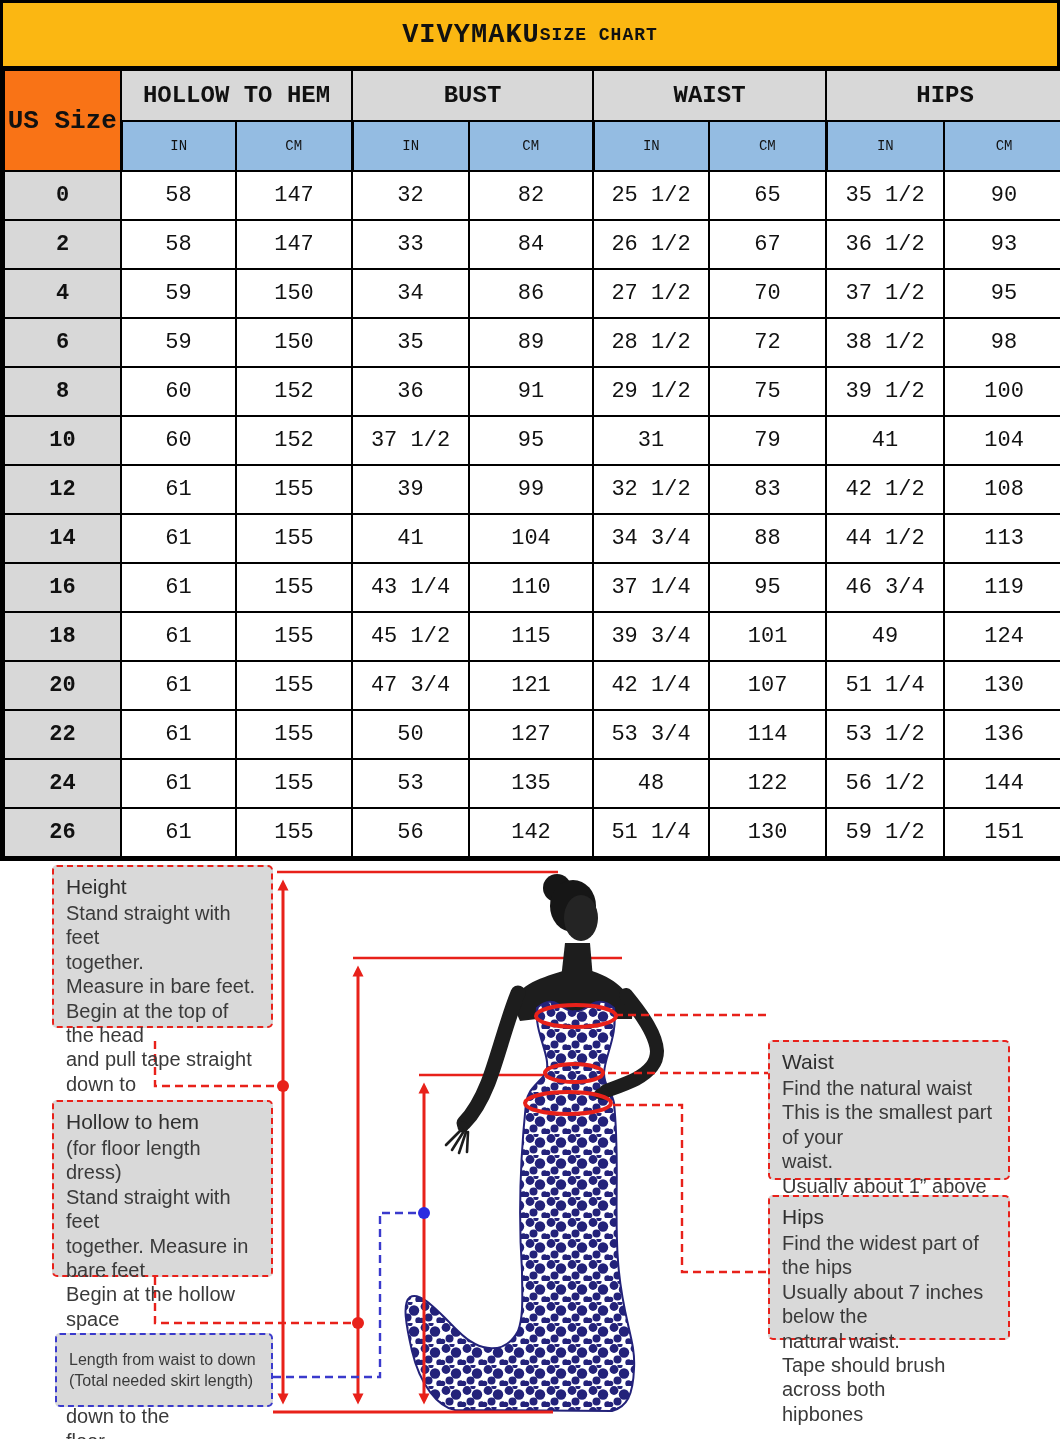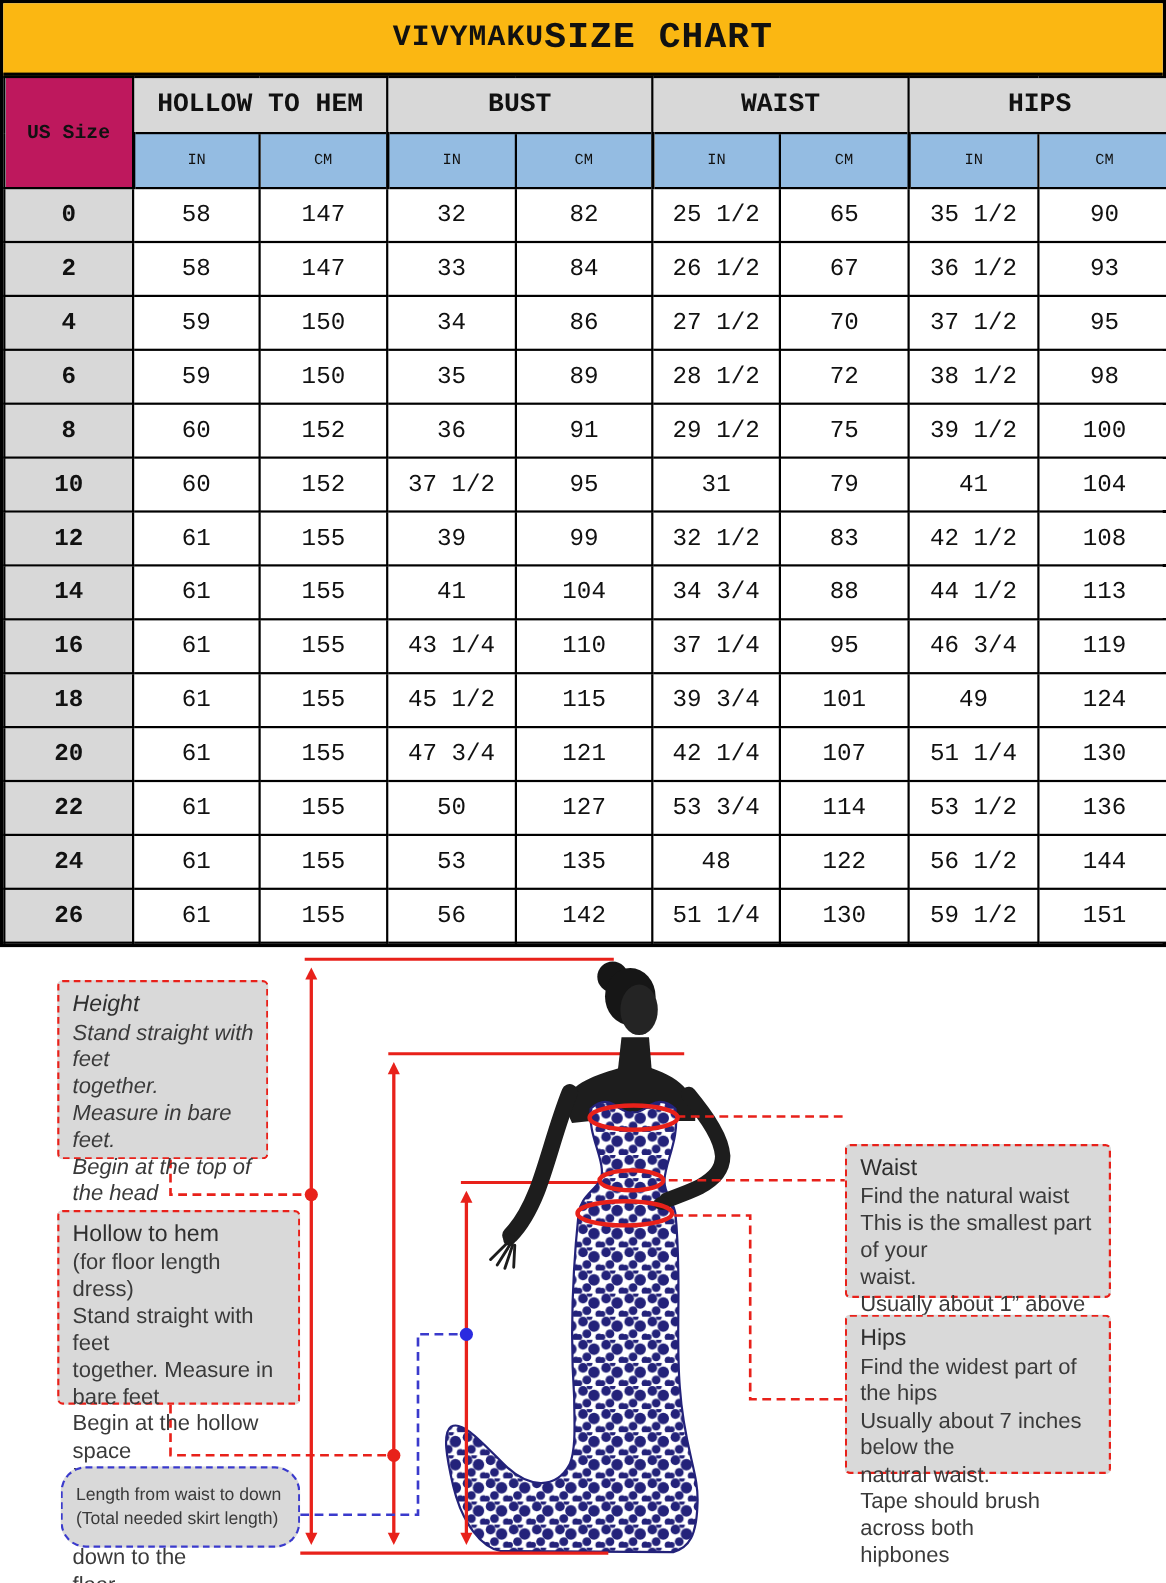--- a/index.html
+++ b/index.html
@@ -8,43 +8,43 @@
     font-family:"Liberation Sans",sans-serif;color:#111;
   }
   
   .chart{border:3px solid #000;box-sizing:border-box;}
   .title-band{
     background:#FBB712;border-bottom:3px solid #000;height:63px;
     display:flex;flex-direction:row;justify-content:center;align-items:center;
     font-family:"Liberation Mono",monospace;font-weight:bold;
   }
   .title-band .brand{font-size:27px;line-height:30px;letter-spacing:1px;}
-  .title-band .subtitle{font-size:33px;line-height:28px;letter-spacing:1px;}
+  .title-band .subtitle{font-size:18px;line-height:28px;letter-spacing:1px;}
   table.size{border-collapse:collapse;width:100%;table-layout:fixed;
     font-family:"Liberation Mono",monospace;}
   table.size td,table.size th{
     border:2px solid #000;text-align:center;vertical-align:middle;
     padding:0;overflow:hidden;
   }
-  th.corner{background:#be185d;font-size:18px;font-weight:bold;}
+  th.corner{background:#f97316;font-size:26px;font-weight:bold;}
   th.group{background:#D8D8D8;font-size:24px;font-weight:bold;height:49px;border-left-width:3px;}
   th.unit{background:#94BCE2;font-size:14px;font-weight:normal;height:48px;}
   th.unit.gsep, td.gsep{border-left-width:3px;}
   table.size td{font-size:22px;height:47px;background:#fff;font-weight:normal;}
   table.size td.size-col{background:#D8D8D8;font-weight:bold;}
   
   .diagram{position:relative;width:1060px;height:573px;}
   .diagram svg{position:absolute;left:0;top:0;}
   .note{
     position:absolute;background:#D9D9D9;border:2px dashed #E8211A;border-radius:5px;
     box-sizing:border-box;padding:8px 10px 6px 12px;color:#3a3a3a;
   }
   .note h3{margin:0 0 2px 0;font-size:21px;font-weight:normal;color:#2f2f2f;}
   .note p{margin:0;font-size:20px;line-height:1.22;white-space:pre-line;}
-  .note.blue{border-color:#3A3ACC;display:flex;align-items:center;border-radius:23px;}
+  .note.blue{border-color:#3A3ACC;display:flex;align-items:center;}
   .note.blue p{font-size:16px;line-height:1.3;}
 </style>
 </head>
 <body>
 
 <div class="page">
 
   <div class="chart">
     <div class="title-band">
       <div class="brand">VIVYMAKU</div>
@@ -326,21 +326,21 @@
         <path d="M608,212 L768,212"></path>
         <path d="M613,244 L682,244 L682,411 L768,411"></path>
       </g>
       <path d="M273,516 L380,516 L380,352 L424,352" fill="none" stroke="#3A3ACC" stroke-width="2.4" stroke-dasharray="8 5"></path>
 
       <circle cx="283" cy="225" r="6" fill="#E8211A"></circle>
       <circle cx="358" cy="462" r="6" fill="#E8211A"></circle>
       <circle cx="424" cy="352" r="6" fill="#2B2BE0"></circle>
     </svg>
 
-    <div class="note" style="left:52px;top:30px;width:192px;height:163px;font-style:italic;">
+    <div class="note" style="left:52px;top:4px;width:221px;height:163px;">
       <h3>Height</h3>
       <p>Stand straight with feet
 together.
 Measure in bare feet.
 Begin at the top of the head
 and pull tape straight down to
 the floor.</p>
     </div>
     <div class="note" style="left:52px;top:239px;width:221px;height:177px;">
       <h3>Hollow to hem</h3>

